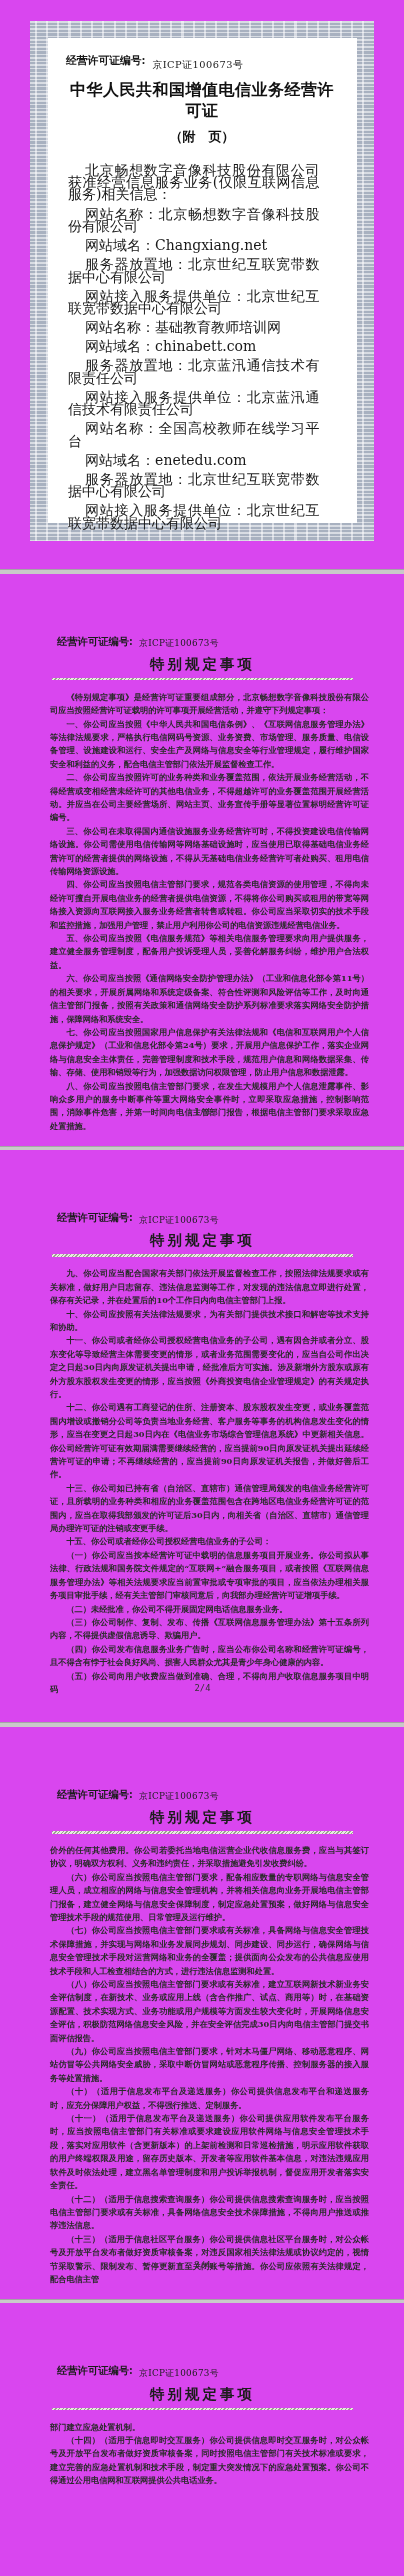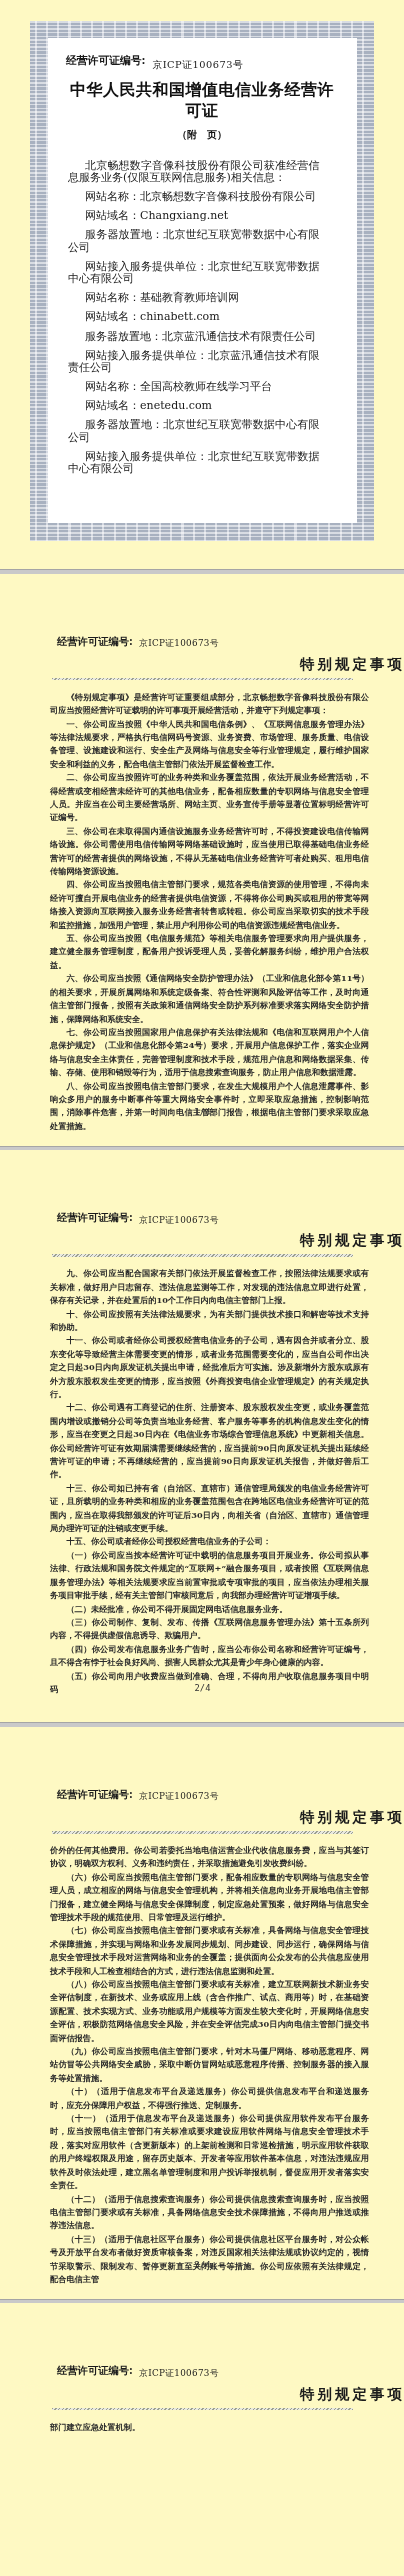--- a/index.html
+++ b/index.html
@@ -1,41 +1,41 @@
 <!DOCTYPE html>
 <html style="font-size:8.2px"><head>
 <meta charset="utf-8">
 <style>
   html,body{margin:0;padding:0;background:#ffffff;}
   body{width:405px;font-family:"DejaVu Serif","Liberation Serif",serif;color:#222;}
   .doc{width:405px;}
 
-  .page{position:relative;background:#fef9c3;overflow:hidden;box-sizing:border-box;}
+  .page{position:relative;background:#d946ef;overflow:hidden;box-sizing:border-box;}
   .sep{height:4.6px;background:#c9c9c9;border-top:0.5px solid #a5a5a5;box-sizing:border-box;}
 
   
   .cert-page{height:569px;}
   .cert-frame{position:absolute;left:30px;top:20.6px;width:344px;height:520px;box-sizing:border-box;
     background-color:#aeb6c4;
     background-image:
       repeating-linear-gradient(0deg, rgba(255,255,255,.55) 0 1.5px, rgba(255,255,255,0) 1.5px 3.6px),
       repeating-linear-gradient(90deg, #a8b1c0 0 4.6px, #d6dae2 4.6px 6.7px, #a8b1c0 6.7px 11.3px);}
   .cert-inner{position:absolute;inset:17.5px;background:#fff;box-sizing:border-box;padding:15.5px 18.5px 0 18.5px;}
   .cert-head{font-size:10.8px;font-weight:bold;color:#1a1a1a;}
   .cert-head .lic-value{font-weight:normal;font-size:9.8px;position:relative;top:4.6px;left:3.1px;letter-spacing:0.5px;}
   .cert-title{margin:12.4px 0 0;text-align:center;font-size:16px;font-weight:bold;color:#111;letter-spacing:0.5px;}
-  .cert-subtitle{margin:6.2px 0 0;text-align:center;font-size:10px;font-weight:bold;color:#111;}
-  .cert-body{margin:17.5px 18.5px 0 2.1px;font-size:11px;line-height:12.4px;color:#191919;}
+  .cert-subtitle{margin:6.2px 0 0;text-align:center;font-size:13px;font-weight:bold;color:#111;}
+  .cert-body{margin:17.5px 18.5px 0 2.1px;font-size:14px;line-height:12.4px;color:#191919;}
   .cert-body p{margin:0 0 6.7px;text-indent:17px;text-align:justify;}
 
   
   .prov-page{height:572px;padding-top:61px;}
   .prov-head{margin-left:57px;font-size:10.3px;font-weight:bold;color:#1c1c1c;}
   .prov-head .lic-value{font-weight:normal;font-size:8.8px;position:relative;top:1.5px;left:2.6px;letter-spacing:0.3px;}
-  .prov-title{margin:6.2px 0 0;text-align:right;font-size:14.4px;font-weight:bold;color:#1c1c1c;letter-spacing:3.1px;font-family:Liberation Serif, serif;}
+  .prov-title{margin:6.2px 0 0;text-align:center;font-size:14.4px;font-weight:bold;color:#1c1c1c;letter-spacing:3.1px;font-family:Liberation Serif, serif;}
   .wavy{margin:4.1px auto 0;width:301px;height:2.6px;
     background:repeating-linear-gradient(135deg,#9ba08f 0 1px,#e9e9e1 1px 2.6px);}
   .prov-body{margin:10.3px 36px 0 50px;font-size:8.2px;line-height:13.4px;color:#2a2a2a;font-weight:bold;}
   .prov-body p{margin:0;text-indent:2em;text-align:justify;}
   .prov-body p.cont{text-indent:0;}
   .page-num{position:absolute;bottom:29px;left:0;width:100%;text-align:center;
     font-size:8.8px;color:#333;font-family:"DejaVu Sans Mono","Liberation Mono",monospace;}
 </style>
 </head>
 <body>
@@ -77,26 +77,26 @@
   <section class="page prov-page">
     <div class="prov-head">
       <span class="lic-label">经营许可证编号:</span>
       <span class="lic-value">京ICP证100673号</span>
     </div>
     <h2 class="prov-title">特别规定事项</h2>
     <div class="wavy"></div>
     <div class="prov-body">
         <p>《特别规定事项》是经营许可证重要组成部分，北京畅想数字音像科技股份有限公司应当按照经营许可证载明的许可事项开展经营活动，并遵守下列规定事项：</p>
         <p>一、你公司应当按照《中华人民共和国电信条例》、《互联网信息服务管理办法》等法律法规要求，严格执行电信网码号资源、业务资费、市场管理、服务质量、电信设备管理、设施建设和运行、安全生产及网络与信息安全等行业管理规定，履行维护国家安全和利益的义务，配合电信主管部门依法开展监督检查工作。</p>
-        <p>二、你公司应当按照许可的业务种类和业务覆盖范围，依法开展业务经营活动，不得经营或变相经营未经许可的其他电信业务，配备相应数量的专职网络与信息安全管理人员。并应当在公司主要经营场所、网站主页、业务宣传手册等显著位置标明经营许可证编号。</p>
+        <p>二、你公司应当按照许可的业务种类和业务覆盖范围，依法开展业务经营活动，不得经营或变相经营未经许可的其他电信业务，不得超越许可的业务覆盖范围开展经营活动。并应当在公司主要经营场所、网站主页、业务宣传手册等显著位置标明经营许可证编号。</p>
         <p>三、你公司在未取得国内通信设施服务业务经营许可时，不得投资建设电信传输网络设施。你公司需使用电信传输网等网络基础设施时，应当使用已取得基础电信业务经营许可的经营者提供的网络设施，不得从无基础电信业务经营许可者处购买、租用电信传输网络资源设施。</p>
         <p>四、你公司应当按照电信主管部门要求，规范各类电信资源的使用管理，不得向未经许可擅自开展电信业务的经营者提供电信资源，不得将你公司购买或租用的带宽等网络接入资源向互联网接入服务业务经营者转售或转租。你公司应当采取切实的技术手段和监控措施，加强用户管理，禁止用户利用你公司的电信资源违规经营电信业务。</p>
         <p>五、你公司应当按照《电信服务规范》等相关电信服务管理要求向用户提供服务，建立健全服务管理制度，配备用户投诉受理人员，妥善化解服务纠纷，维护用户合法权益。</p>
         <p>六、你公司应当按照《通信网络安全防护管理办法》（工业和信息化部令第11号）的相关要求，开展所属网络和系统定级备案、符合性评测和风险评估等工作，及时向通信主管部门报备，按照有关政策和通信网络安全防护系列标准要求落实网络安全防护措施，保障网络和系统安全。</p>
-        <p>七、你公司应当按照国家用户信息保护有关法律法规和《电信和互联网用户个人信息保护规定》（工业和信息化部令第24号）要求，开展用户信息保护工作，落实企业网络与信息安全主体责任，完善管理制度和技术手段，规范用户信息和网络数据采集、传输、存储、使用和销毁等行为，适用于信息搜索查询服务，防止用户信息和数据泄露。</p>
+        <p>七、你公司应当按照国家用户信息保护有关法律法规和《电信和互联网用户个人信息保护规定》（工业和信息化部令第24号）要求，开展用户信息保护工作，落实企业网络与信息安全主体责任，完善管理制度和技术手段，规范用户信息和网络数据采集、传输、存储、使用和销毁等行为，加强数据访问权限管理，防止用户信息和数据泄露。</p>
         <p>八、你公司应当按照电信主管部门要求，在发生大规模用户个人信息泄露事件、影响众多用户的服务中断事件等重大网络安全事件时，立即采取应急措施，控制影响范围，消除事件危害，并第一时间向电信主管部门报告，根据电信主管部门要求采取应急处置措施。</p>
       </div>
     <div class="page-num">1/4</div>
   </section>
 
   <div class="sep"></div>
 
   <section class="page prov-page">
     <div class="prov-head">
       <span class="lic-label">经营许可证编号:</span>
@@ -147,18 +147,19 @@
 
   <section class="page prov-page">
     <div class="prov-head">
       <span class="lic-label">经营许可证编号:</span>
       <span class="lic-value">京ICP证100673号</span>
     </div>
     <h2 class="prov-title">特别规定事项</h2>
     <div class="wavy"></div>
     <div class="prov-body">
         <p class="cont">部门建立应急处置机制。</p>
+        <p>（十四）（适用于信息即时交互服务）你公司提供信息即时交互服务时，对公众帐号及开放平台发布者做好资质审核备案，同时按照电信主管部门有关技术标准或要求，建立完善的应急处置机制和技术手段，制定重大突发情况下的应急处置预案。你公司不得通过公用电信网和互联网提供公共电话业务。</p>
       </div>
 
   </section>
 
 </div>
 
 
 </body></html>

